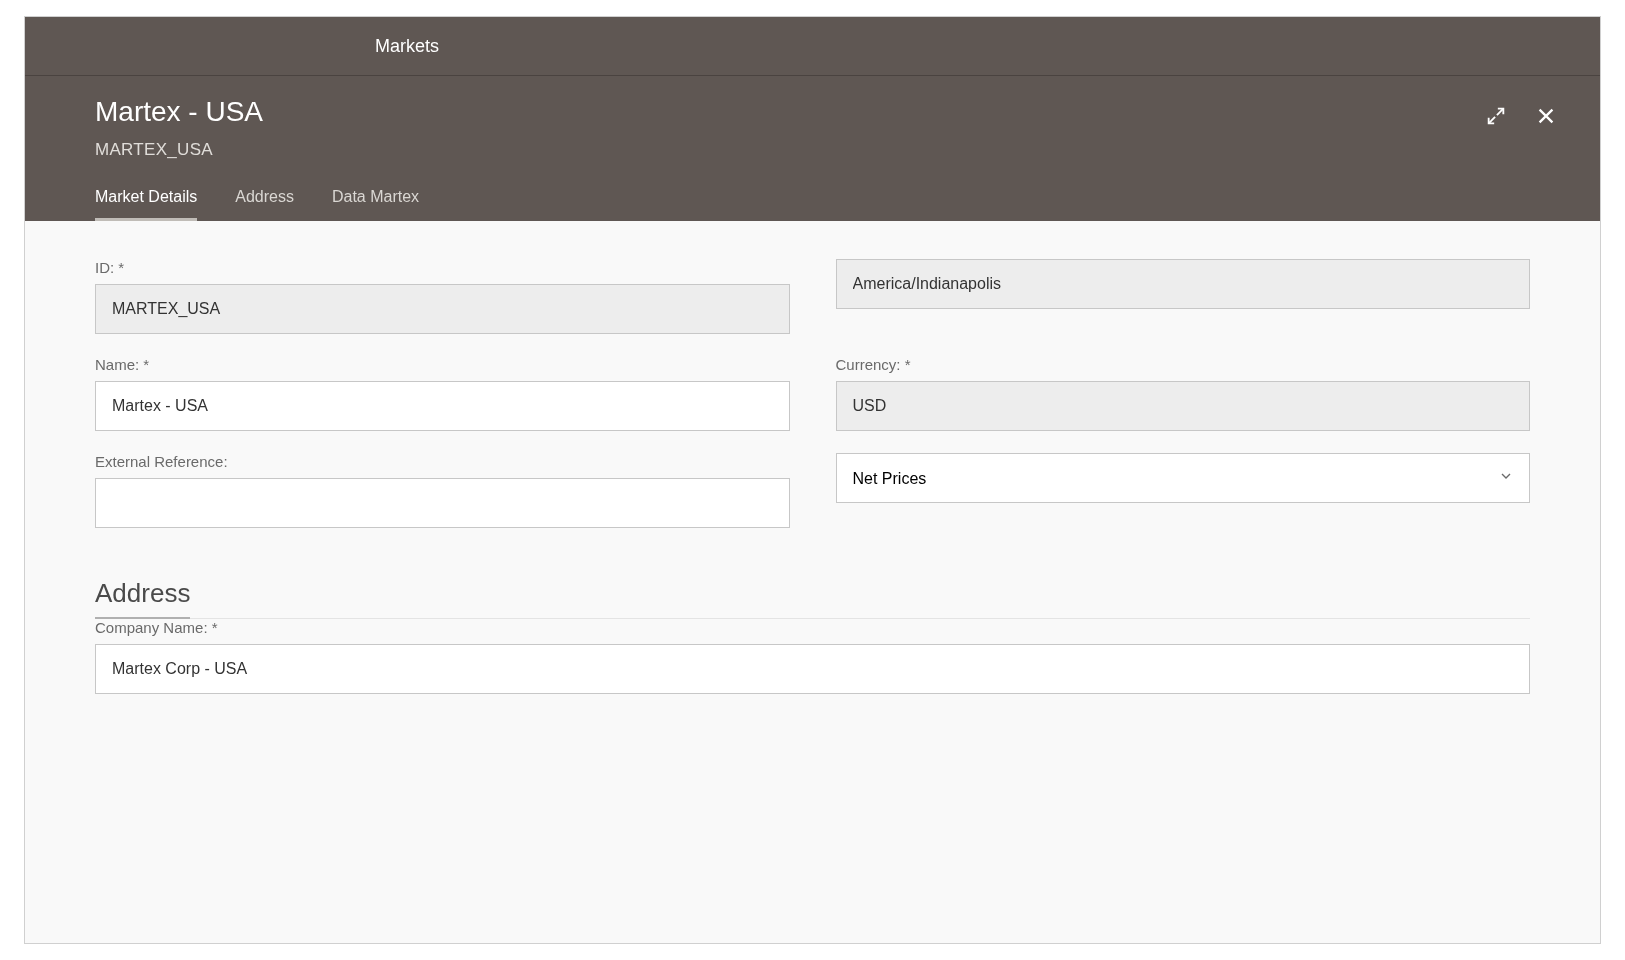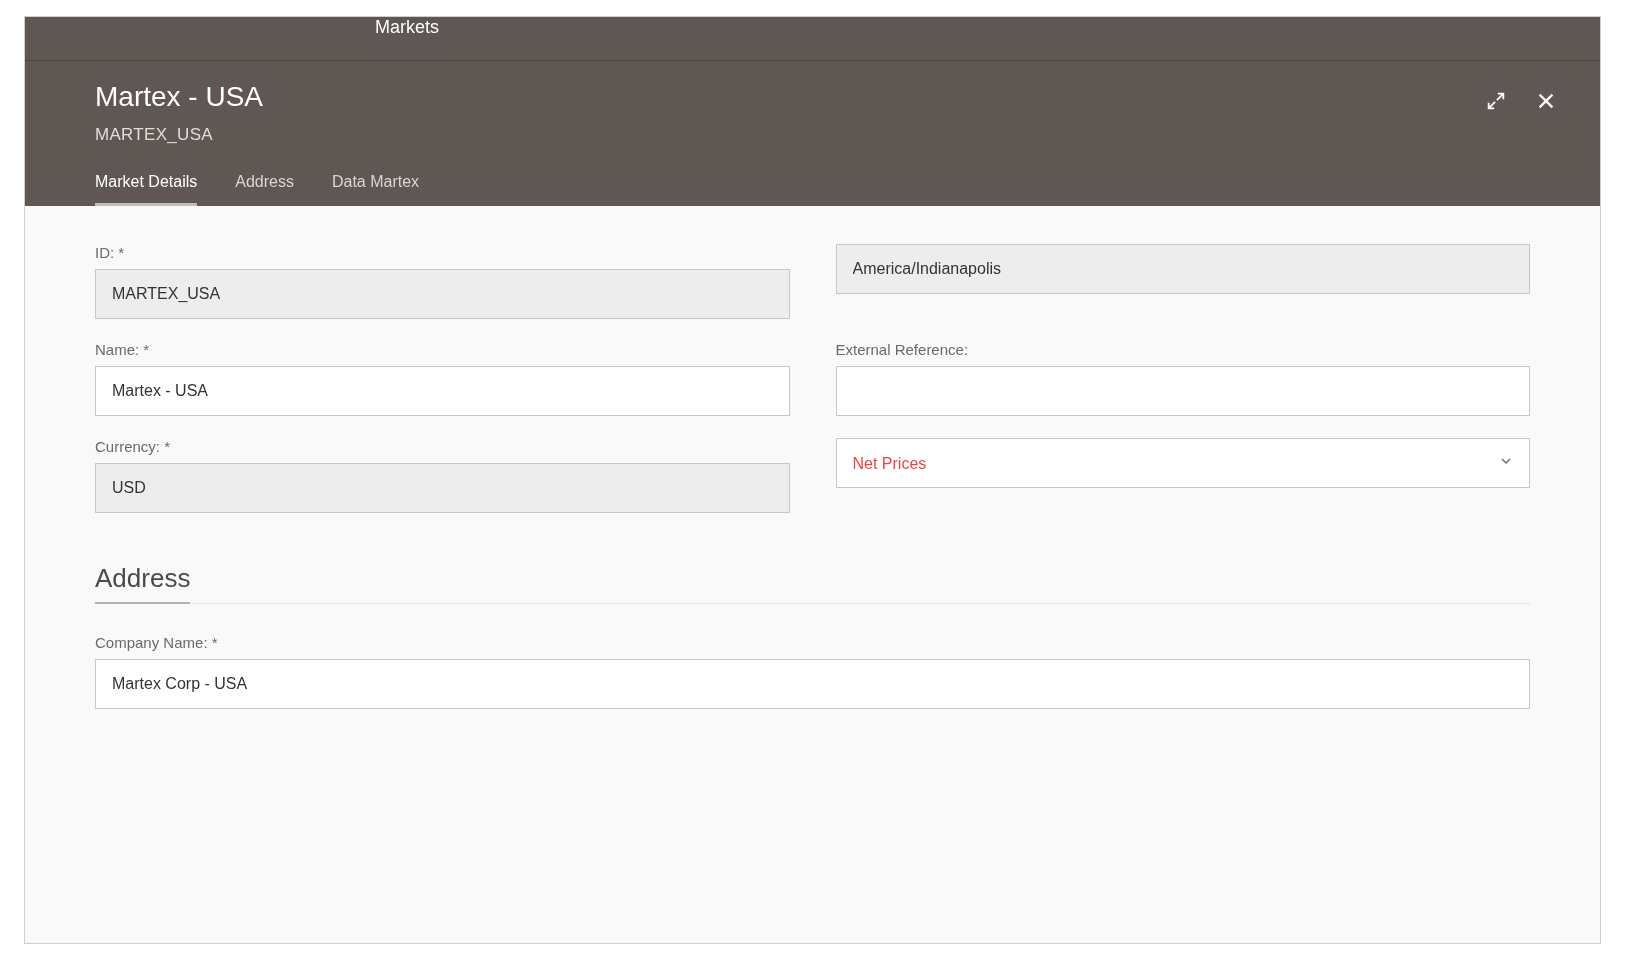--- a/index.html
+++ b/index.html
@@ -20,22 +20,23 @@
     .panel {
       border: 1px solid #d0d0d0;
       height: 100%;
       display: flex;
       flex-direction: column;
       overflow: hidden;
     }
     .top-bar {
       background: #5f5753;
       color: #ffffff;
-      height: 44px;
-      display: flex;
+      height: 59px;
+      display: flex;
+      align-items: center;
       padding: 0 0 0 350px;
       font-size: 18px;
       font-weight: 400;
       border-bottom: 1px solid #4a4340;
     }
     .header {
       background: #5f5753;
       color: #ffffff;
       padding: 20px 40px 0 70px;
       display: flex;
@@ -143,21 +144,21 @@
       height: 50px;
       border: 1px solid #c7c7c7;
       padding: 0 44px 0 16px;
       font-size: 16px;
       background: #ffffff;
       outline: none;
       width: 100%;
       appearance: none;
       -webkit-appearance: none;
       cursor: pointer;
-      color: #ef4444;
+      color: #000000;
     }
     .select-chevron {
       position: absolute;
       right: 16px;
       top: 50%;
       transform: translateY(-50%);
       pointer-events: none;
       color: #6a6a6a;
     }
     .section-title-wrap {
@@ -170,21 +171,20 @@
       display: inline-block;
       padding-bottom: 8px;
       border-bottom: 2px solid #b0b0b0;
     }
     .section-divider {
       border: none;
       border-top: 1px solid #e4e4e4;
       margin-top: -1px;
     }
     .address-form {
-      margin-top: 30px;
     }
     .full-width {
       grid-column: 1 / -1;
     }
   </style>
 </head>
 <body>
 
 <div class="outer-container">
   <div class="panel">
@@ -234,27 +234,27 @@
         <div class="form-group">
           <input type="text" class="text-input readonly" readonly="" value="America/Indianapolis" style="">
         </div>
 
         <div class="form-group">
           <label class="field-label">Name: *</label>
           <input type="text" class="text-input" value="Martex - USA" style="">
         </div>
 
         <div class="form-group">
+          <label class="field-label">Currency: *</label>
+          <input type="text" class="text-input readonly" readonly="" value="USD" style="">
+        </div>
+
+        <div class="form-group">
           <label class="field-label">External Reference:</label>
           <input type="text" class="text-input" value="" style="">
-        </div>
-
-        <div class="form-group">
-          <label class="field-label">Currency: *</label>
-          <input type="text" class="text-input readonly" readonly="" value="USD" style="">
         </div>
 
         <div class="form-group">
           <div class="select-wrapper">
             <select class="select-input">
               <option selected="">Net Prices</option>
             </select>
             <span class="select-chevron">
               <svg width="16" height="16" viewBox="0 0 24 24" fill="none" stroke="currentColor" stroke-width="2">
                 <polyline points="6 9 12 15 18 9"></polyline>

